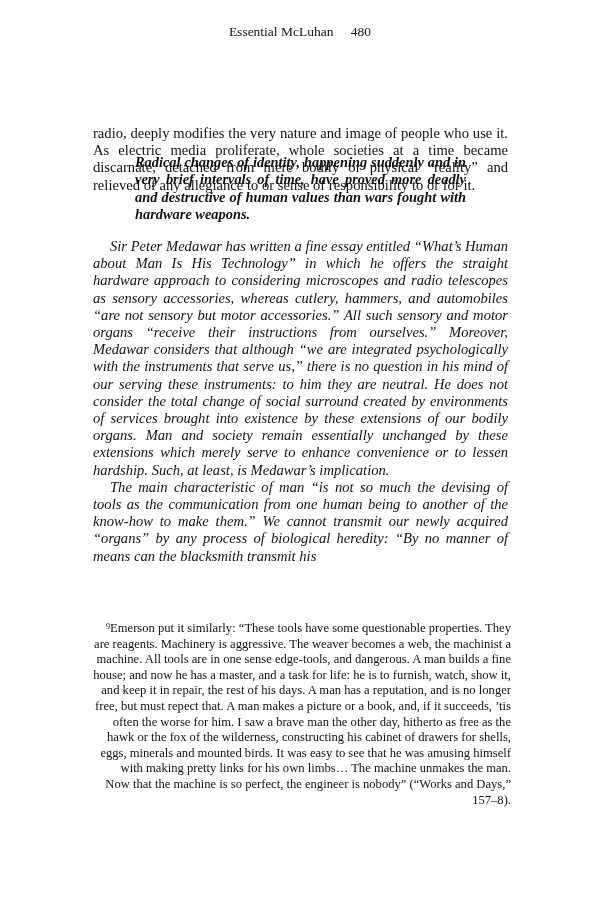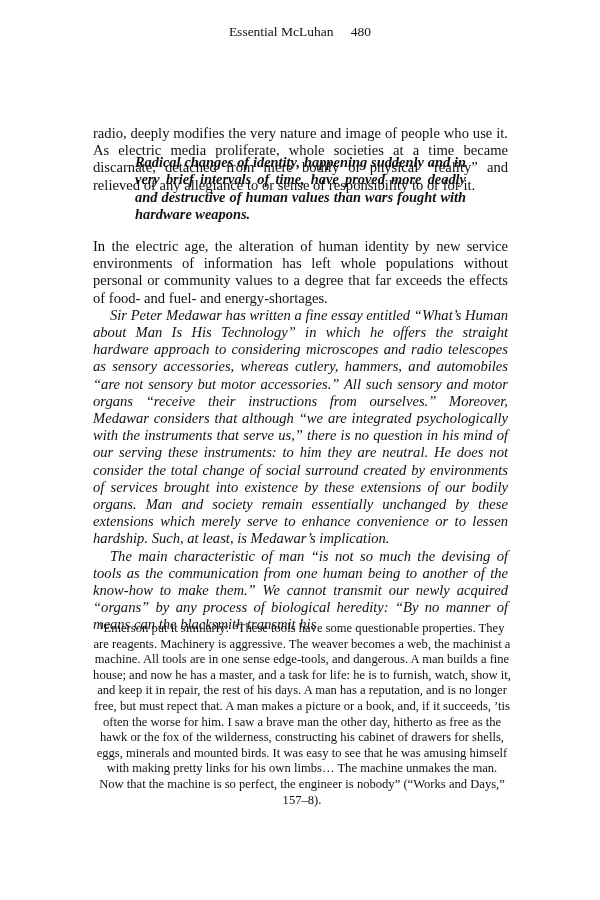--- a/index.html
+++ b/index.html
@@ -51,21 +51,21 @@
       font-style: italic;
       text-align: justify;
     }
     .footnote {
       position: absolute;
       left: 93px;
       width: 418px;
       top: 621px;
       font-size: 12.6px;
       line-height: 15.6px;
-      text-align: center;
+      text-align: right;
     }
     .footnote sup {
       font-size: 8px;
       vertical-align: top;
       position: relative;
       top: -2px;
     }
   </style>
 </head>
 <body>
@@ -75,20 +75,19 @@
   <span class="pagenum">480</span>
 </div>
 
 <div class="body-block" style="top:85px;margin-top:40px;">
   <p>radio, deeply modifies the very nature and image of people who use it. As electric media proliferate, whole societies at a time became discarnate, detached from mere bodily or physical “reality” and relieved of any allegiance to or sense of responsibility to or for it.</p>
 </div>
 
 <div class="quote-block">Radical changes of identity, happening suddenly and in very brief intervals of time, have proved more deadly and destructive of human values than wars fought with hardware weapons.</div>
 
 <div class="body-block" style="top:238px;">
-  <p>In the electric age, the alteration of human identity by new service environments of information has left whole populations without personal or community values to a degree that far exceeds the effects of food- and fuel- and energy-shortages.</p>
   <p class="indent">Sir Peter Medawar has written a fine essay entitled “What’s Human about Man Is His Technology” in which he offers the straight hardware approach to considering microscopes and radio telescopes as sensory accessories, whereas cutlery, hammers, and automobiles “are not sensory but motor accessories.” All such sensory and motor organs “receive their instructions from ourselves.” Moreover, Medawar considers that although “we are integrated psychologically with the instruments that serve us,” there is no question in his mind of our serving these instruments: to him they are neutral. He does not consider the total change of social surround created by environments of services brought into existence by these extensions of our bodily organs. Man and society remain essentially unchanged by these extensions which merely serve to enhance convenience or to lessen hardship. Such, at least, is Medawar’s implication.</p>
   <p class="indent">The main characteristic of man “is not so much the devising of tools as the communication from one human being to another of the know-how to make them.” We cannot transmit our newly acquired “organs” by any process of biological heredity: “By no manner of means can the blacksmith transmit his</p>
 </div>
 
 <div class="footnote">
   <sup>9</sup><span>Emerson put it similarly: “These tools have some questionable properties. They are reagents. Machinery is aggressive. The weaver becomes a web, the machinist a machine. All tools are in one sense edge-tools, and dangerous. A man builds a fine house; and now he has a master, and a task for life: he is to furnish, watch, show it, and keep it in repair, the rest of his days. A man has a reputation, and is no longer free, but must repect that. A man makes a picture or a book, and, if it succeeds, ’tis often the worse for him. I saw a brave man the other day, hitherto as free as the hawk or the fox of the wilderness, constructing his cabinet of drawers for shells, eggs, minerals and mounted birds. It was easy to see that he was amusing himself with making pretty links for his own limbs… The machine unmakes the man. Now that the machine is so perfect, the engineer is nobody” (“Works and Days,” 157–8).</span>
 </div>
 
 </body></html>

